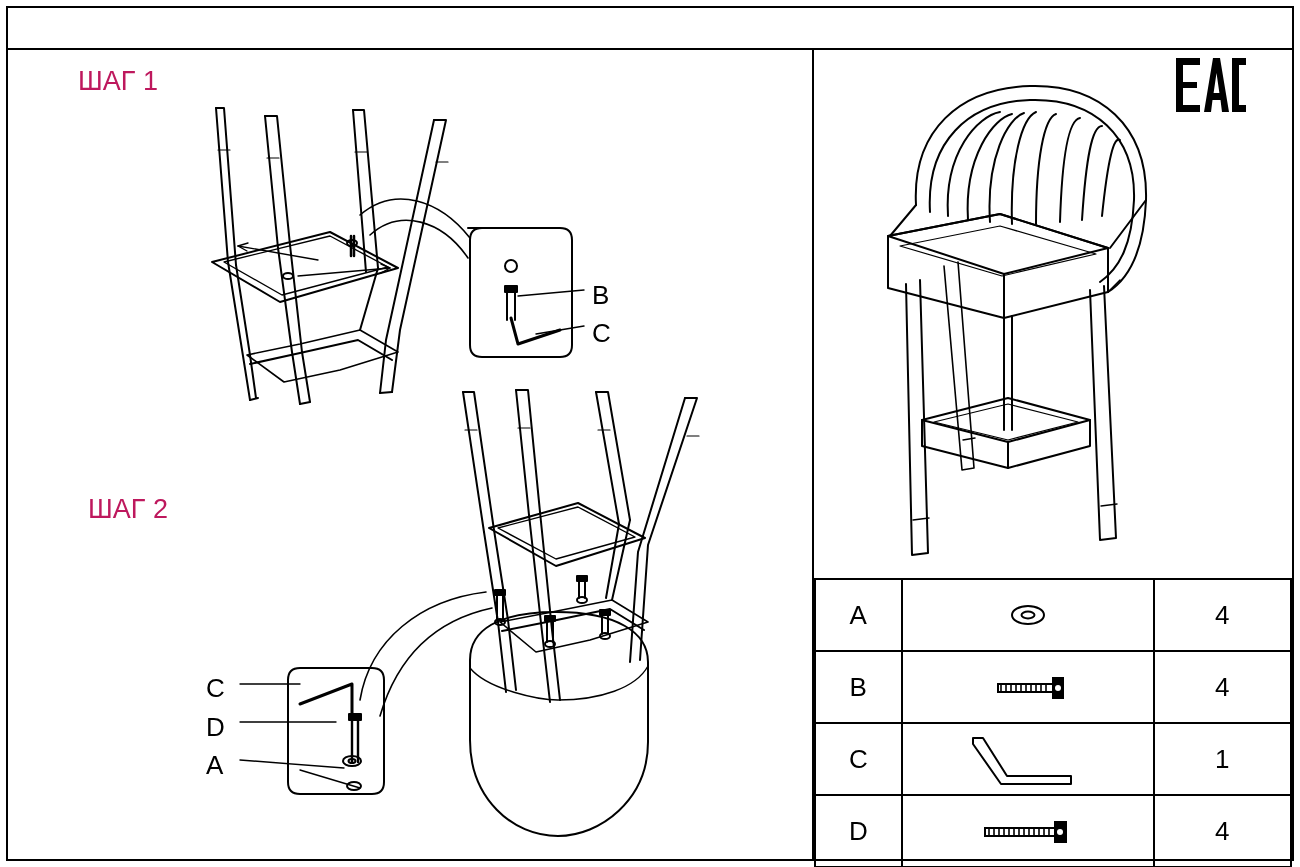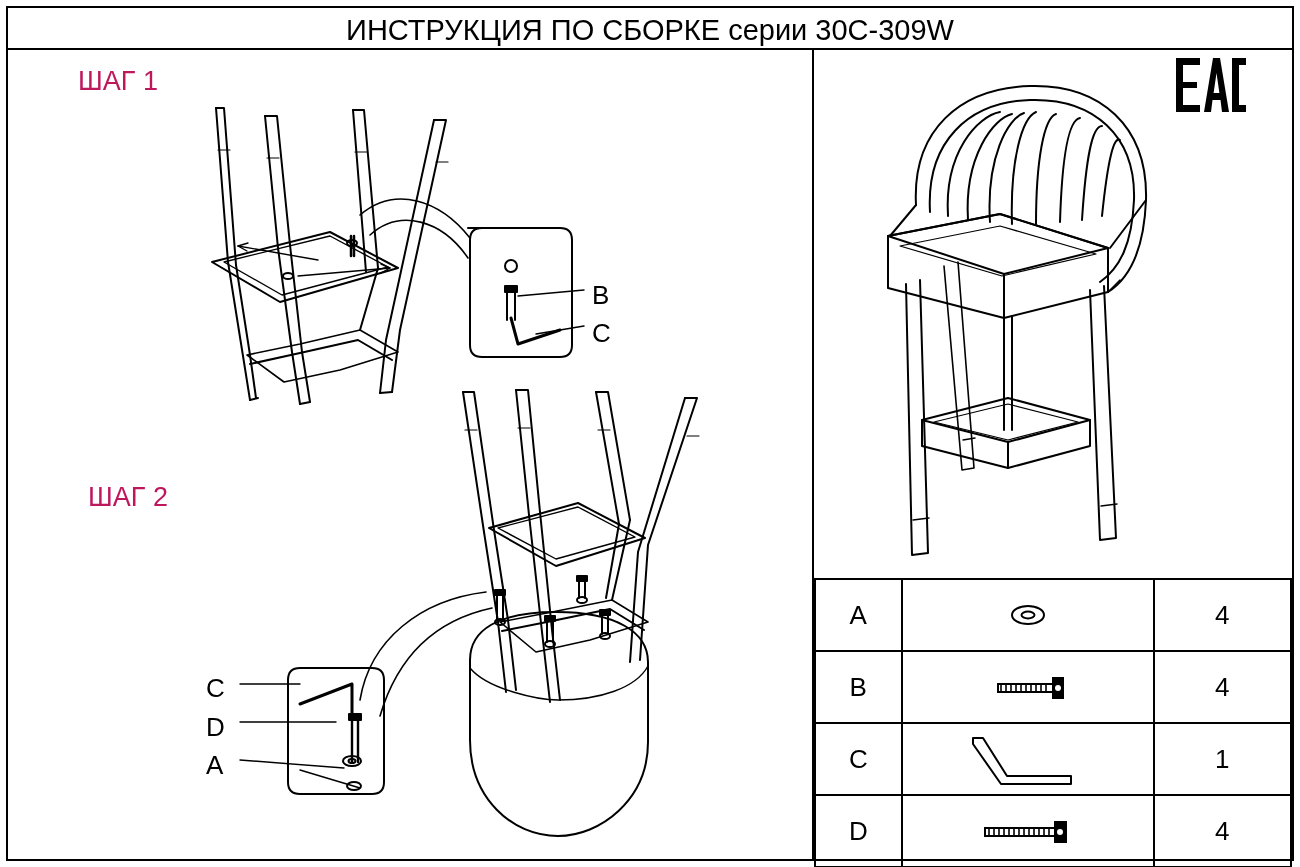--- a/index.html
+++ b/index.html
@@ -52,21 +52,21 @@
     height: 811px;
     background: #000;
   }
   .step-label {
     position: absolute;
     font-size: 27px;
     color: #be185d;
     white-space: nowrap;
   }
   #step1-label { left: 78px; top: 66px; }
-  #step2-label { left: 88px; top: 482px; }
+  #step2-label { left: 88px; top: 494px; }
 
   .callout-letter {
     position: absolute;
     font-size: 26px;
     color: #000;
   }
   #letter-B { left: 592px; top: 280px; }
   #letter-C1 { left: 592px; top: 318px; }
   #letter-C2 { left: 206px; top: 673px; }
   #letter-D { left: 206px; top: 712px; }
@@ -106,21 +106,20 @@
     top: 0;
   }
 </style>
 </head>
 <body>
 
 <div id="page">
 
   <div class="outer-frame"></div>
 
-  <div class="title">ИНСТРУКЦИЯ ПО СБОРКЕ серии 30C-309W</div>
   <div class="title-rule"></div>
   <div class="vert-rule"></div>
 
   <div class="step-label" id="step1-label">ШАГ 1</div>
   <div class="step-label" id="step2-label">ШАГ 2</div>
 
   <div class="callout-letter" id="letter-B">B</div>
   <div class="callout-letter" id="letter-C1">C</div>
   <div class="callout-letter" id="letter-C2">C</div>
   <div class="callout-letter" id="letter-D">D</div>

